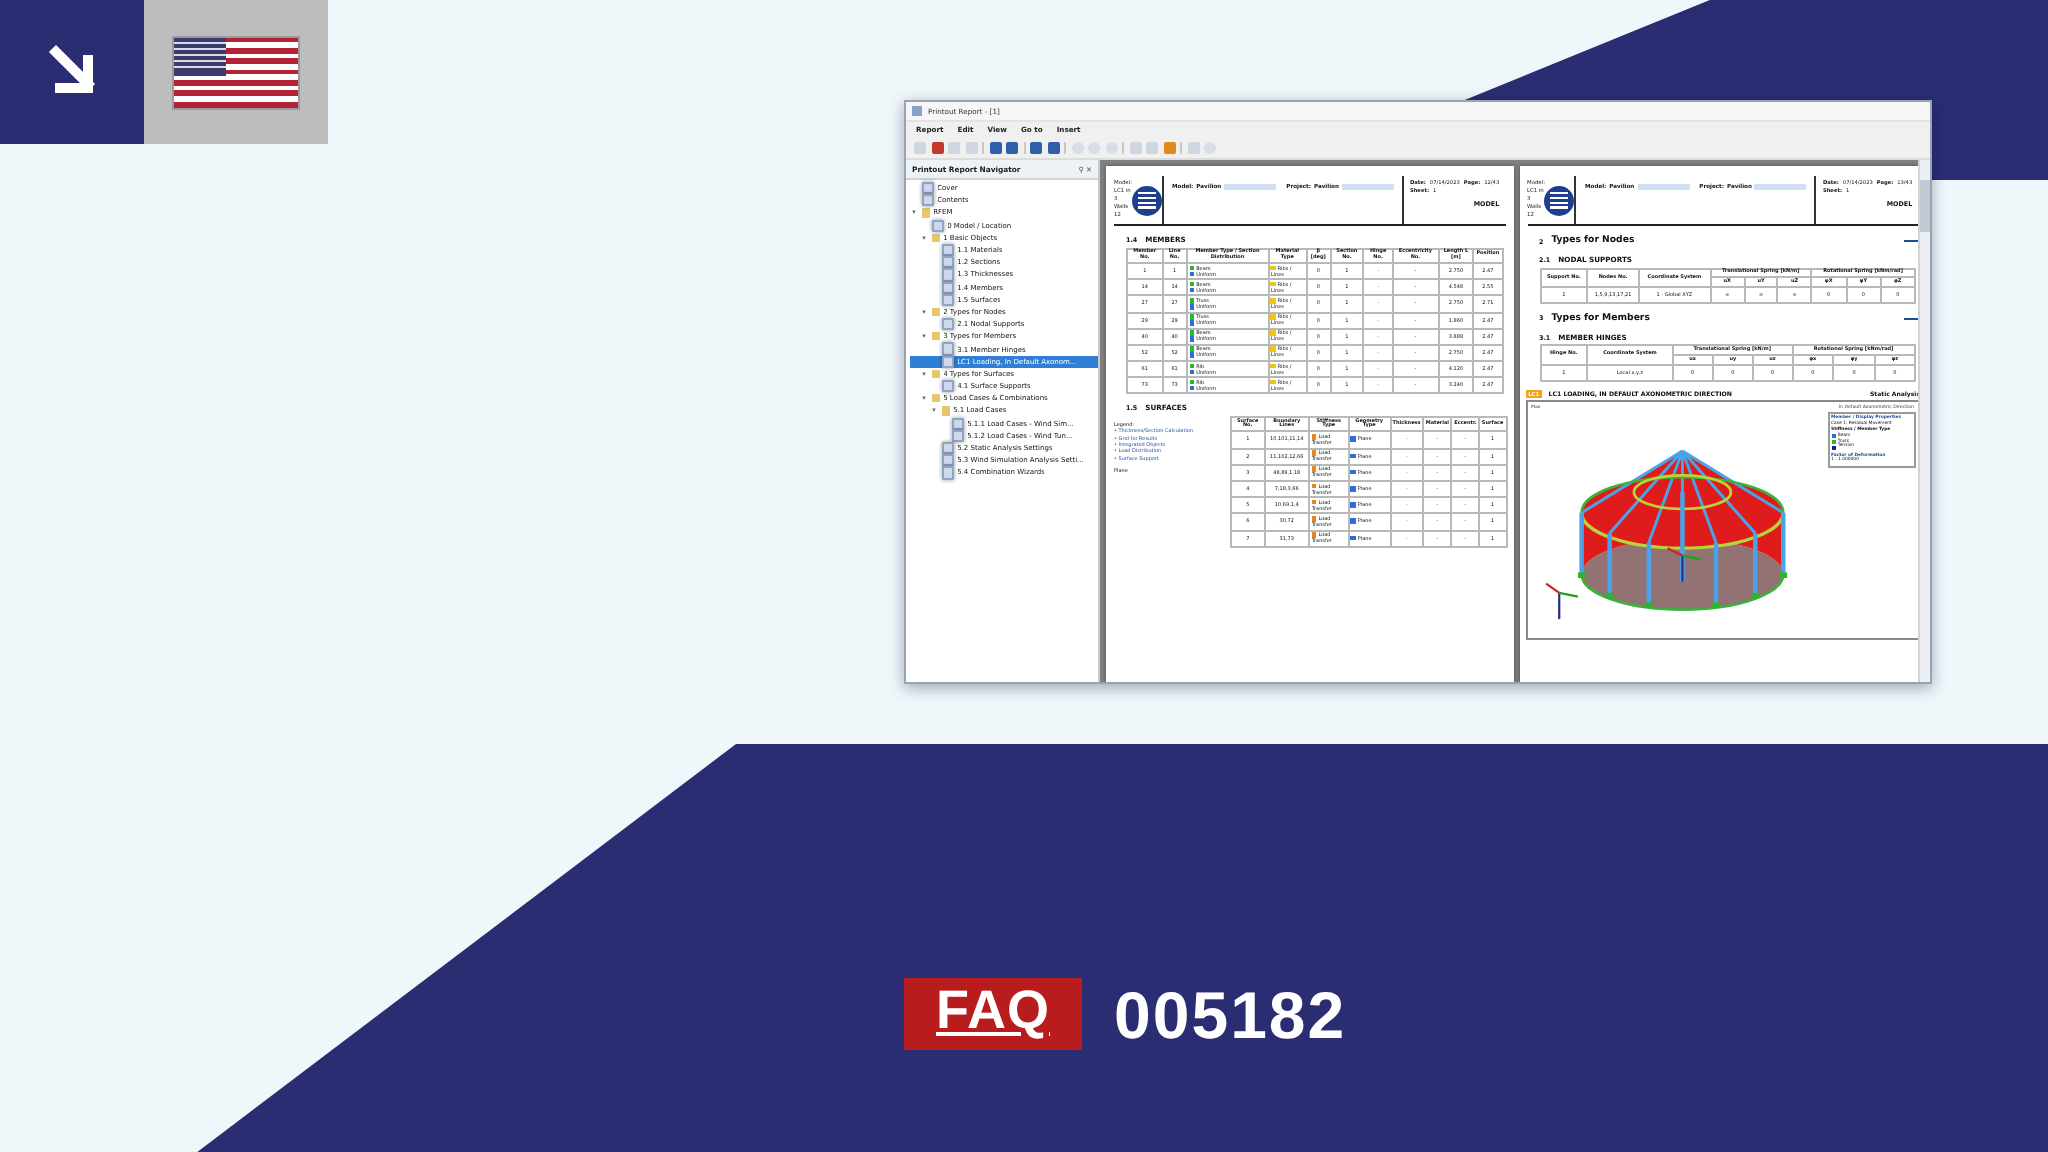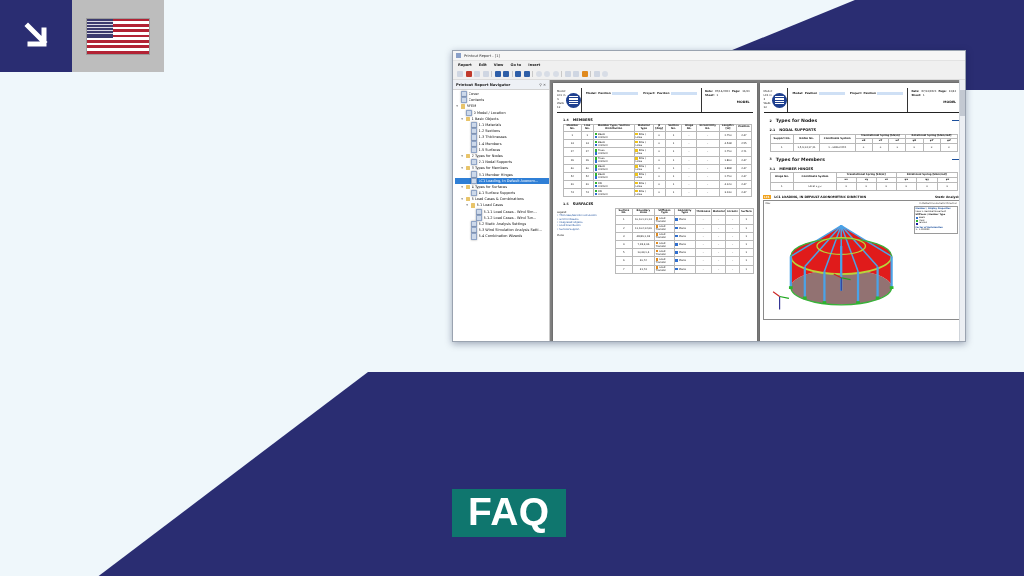--- a/index.html
+++ b/index.html
@@ -41,22 +41,22 @@
   
   .headline{
     position:absolute;left:74px;top:86px;width:350px;
     color:#181a6e;font-weight:700;font-size:29px;line-height:1.25;
     letter-spacing:-0.2px;
   }
 
   
   .faq-row{position:absolute;left:452px;top:489px;display:flex;align-items:center;gap:16px;}
   .faq-badge{
-    background:#0f766e;color:#ffffff;font-weight:700;font-size:39px;
-    padding:3px 16px 6px 16px;line-height:1;letter-spacing:0.5px;
+    background:#b91c1c;color:#ffffff;font-weight:700;font-size:27px;
+    padding:3px 16px 6px 16px;line-height:1;letter-spacing:0.5px;text-decoration:underline;
   }
   .faq-num{color:#ffffff;font-weight:700;font-size:33px;line-height:1;letter-spacing:1px;}
 
   
   .logo{
     position:absolute;left:5px;top:474px;width:72px;height:72px;border-radius:50%;
     background:#2a2d72;display:flex;flex-direction:column;align-items:center;justify-content:center;gap:2px;
   }
   .logo .mark{width:42px;height:24px;}
   .logo .word{color:#fff;font-weight:700;font-size:12.5px;letter-spacing:.2px;line-height:1;}
@@ -187,20 +187,21 @@
         <div class="star-row" style="top:8px"></div>
         <div class="star-row" style="top:11px"></div>
         <div class="star-row" style="top:14px"></div>
       </div>
     </div>
   </div>
 
 
   <div class="faq-row">
     <div class="faq-badge">FAQ</div>
+    <div class="faq-num">005182</div>
   </div>
 
 
   <div class="shot">
 
     <div class="win-title">
       <div class="ico"></div>
       <div class="t">Printout Report - [1]</div>
     </div>
 

